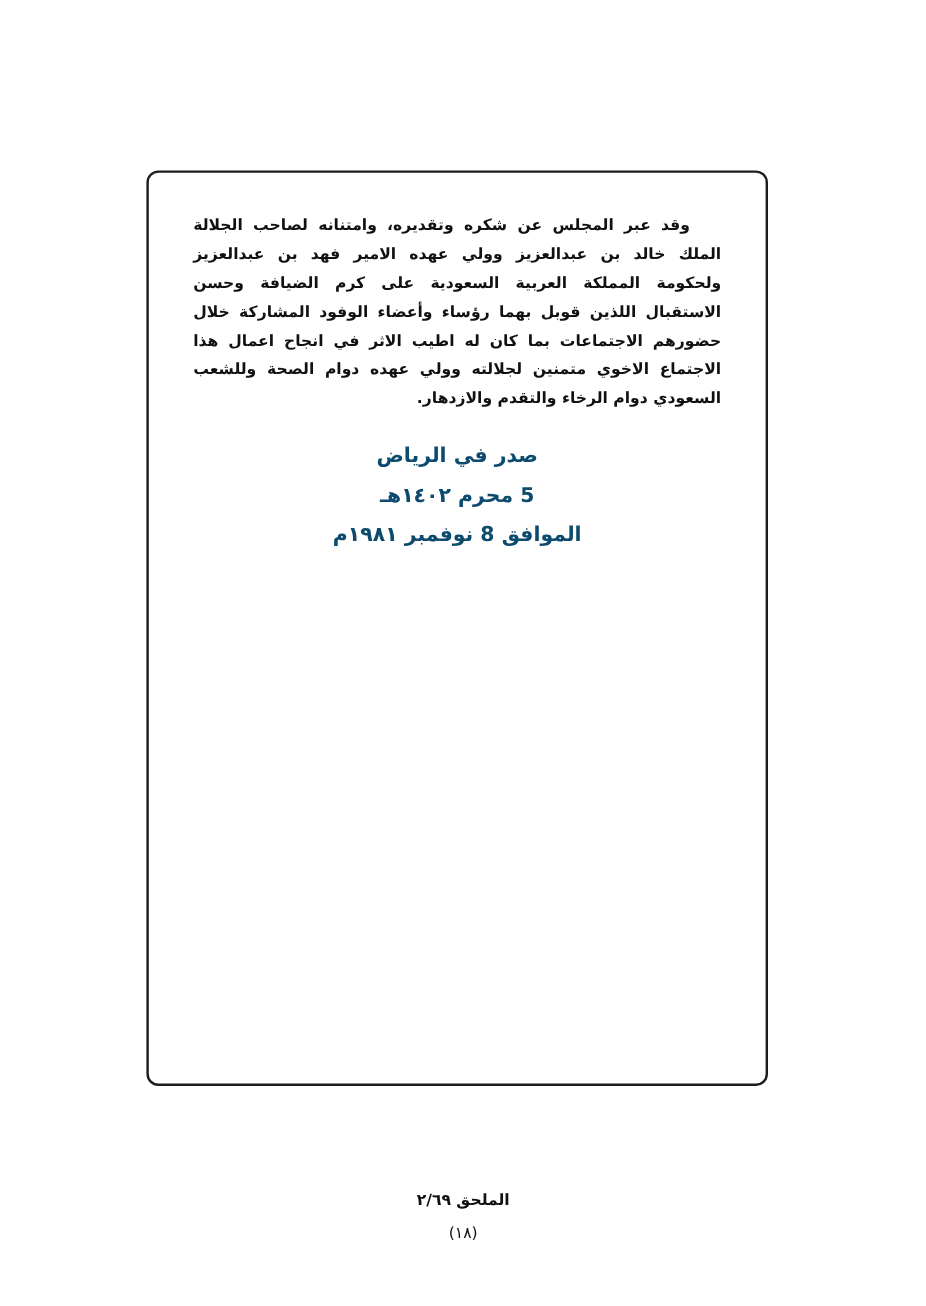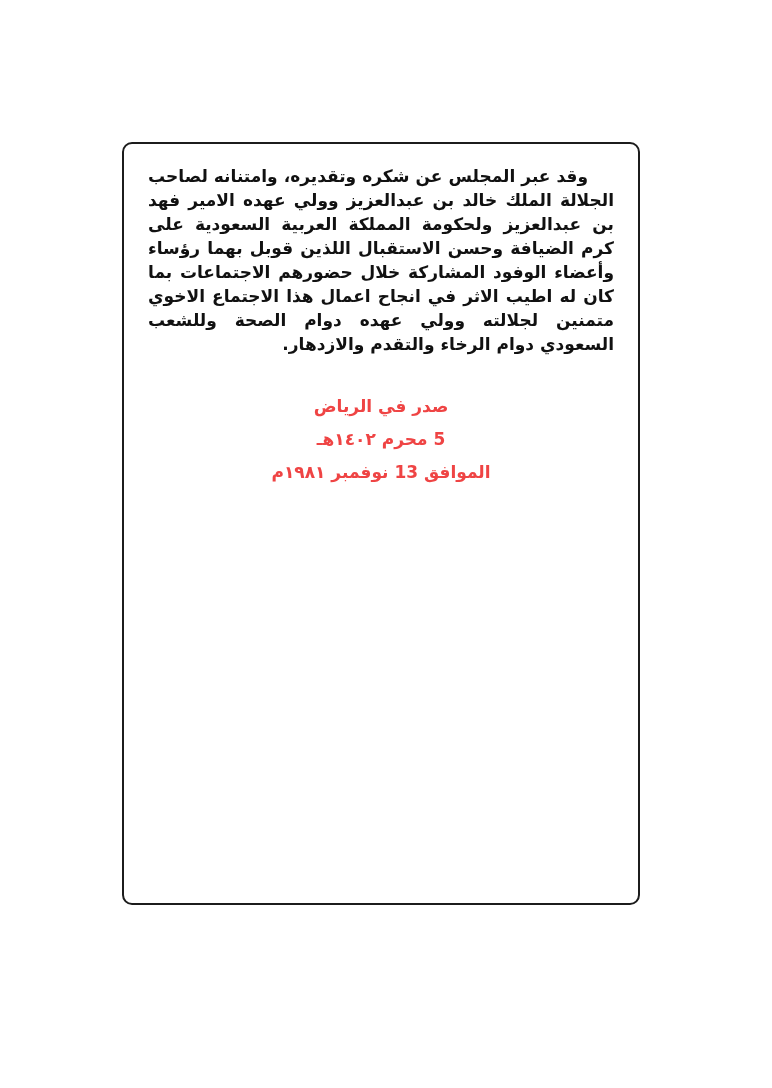--- a/index.html
+++ b/index.html
@@ -21,36 +21,36 @@
     top: 142px;
     width: 518px;
     height: 763px;
     box-sizing: border-box;
     border: 2px solid #1c1c1c;
     border-radius: 10px;
     padding: 16px 20px;
     direction: rtl;
   }
   .paragraph {
-    margin: 4px;
+    margin: 17px;
     direction: rtl;
     unicode-bidi: embed;
     text-align: justify;
     text-indent: 26px;
-    font-size: 17px;
+    font-size: 13px;
     line-height: 24px;
     font-weight: bold;
     color: #111;
   }
   .date-block {
-    margin-top: 34px;
+    margin-top: 19px;
     text-align: center;
     direction: rtl;
     font-weight: bold;
-    color: #ef4444;
+    color: #0c4a6e;
   }
   .date-line {
     font-size: 17px;
     line-height: 33px;
   }
   .footer {
     position: absolute;
     left: 0;
     right: 0;
     top: 992px;
@@ -74,18 +74,22 @@
 <body>
 
 <div class="page">
 
   <div class="content-box" dir="rtl">
     <p class="paragraph">وقد عبر المجلس عن شكره وتقديره، وامتنانه لصاحب الجلالة الملك خالد بن عبدالعزيز وولي عهده الامير فهد بن عبدالعزيز ولحكومة المملكة العربية السعودية على كرم الضيافة وحسن الاستقبال اللذين قوبل بهما رؤساء وأعضاء الوفود المشاركة خلال حضورهم الاجتماعات بما كان له اطيب الاثر في انجاح اعمال هذا الاجتماع الاخوي متمنين لجلالته وولي عهده دوام الصحة وللشعب السعودي دوام الرخاء والتقدم والازدهار.</p>
 
     <div class="date-block">
       <div class="date-line">صدر في الرياض</div>
       <div class="date-line">5 محرم ١٤٠٢هـ</div>
-      <div class="date-line">الموافق 13 نوفمبر ١٩٨١م</div>
+      <div class="date-line">الموافق 8 نوفمبر ١٩٨١م</div>
     </div>
   </div>
 
+  <div class="footer">
+    <div class="annex">الملحق ٢/٦٩</div>
+    <div class="page-num">(١٨)</div>
+  </div>
 
 </div>
 
 </body></html>

